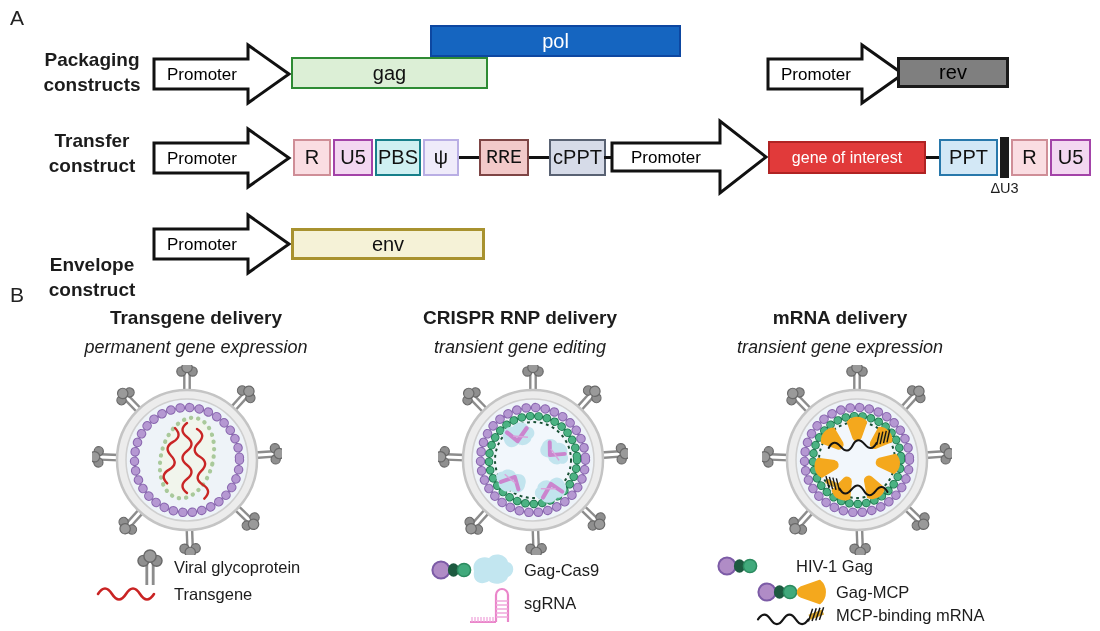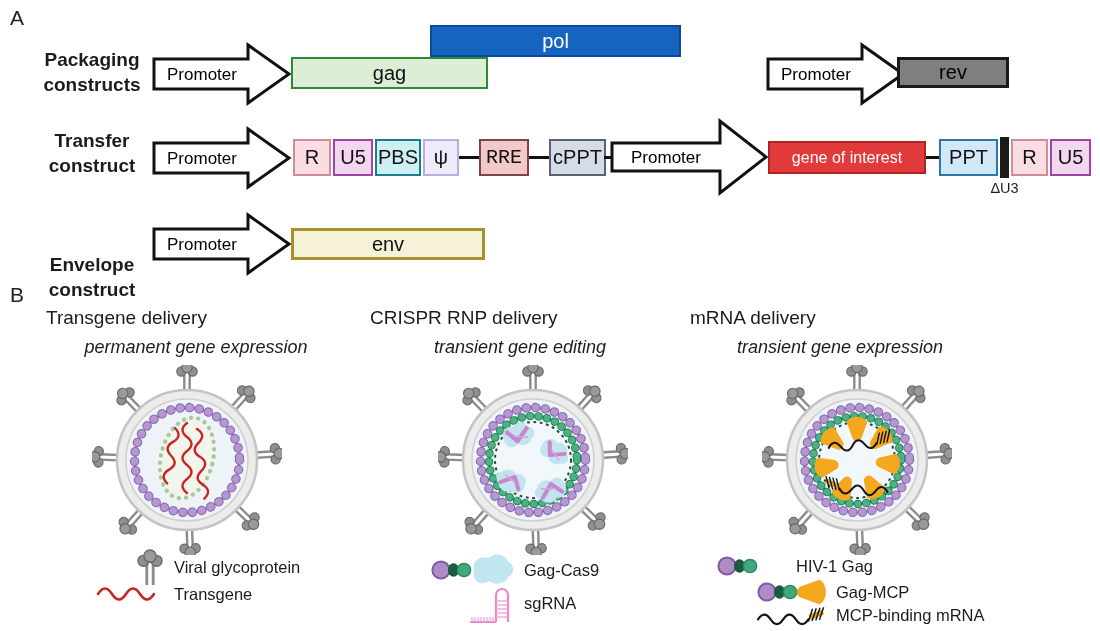--- a/index.html
+++ b/index.html
@@ -5,21 +5,21 @@
   html,body{margin:0;padding:0;background:#fff;}
   .stage{position:relative;width:1100px;height:631px;background:#ffffff;
          font-family:"Liberation Sans",sans-serif;color:#1c1c1c;overflow:hidden;}
   .abs{position:absolute;}
   .panel-letter{position:absolute;font-size:21px;color:#222;}
   .rowlabel{position:absolute;font-weight:bold;font-size:19px;line-height:1.32;
             text-align:center;white-space:pre-line;color:#1c1c1c;}
   .box{position:absolute;display:flex;align-items:center;justify-content:center;
        box-sizing:border-box;font-size:20px;color:#111;}
   .hline{position:absolute;height:3px;background:#111;}
-  .coltitle{position:absolute;width:300px;font-weight:normal;font-size:19px;}
+  .coltitle{position:absolute;width:300px;text-align:center;font-weight:bold;font-size:19px;}
   .colsub{position:absolute;width:300px;text-align:center;font-style:italic;font-size:18px;}
   .legend-row{position:absolute;display:flex;align-items:center;gap:8px;font-size:16.5px;}
   .icon-box{display:flex;align-items:center;}
   .small-label{position:absolute;font-size:14.5px;text-align:center;}
   svg text{font-family:"Liberation Sans",sans-serif;}
 </style>
 </head>
 <body>
 
 <div class="stage">

